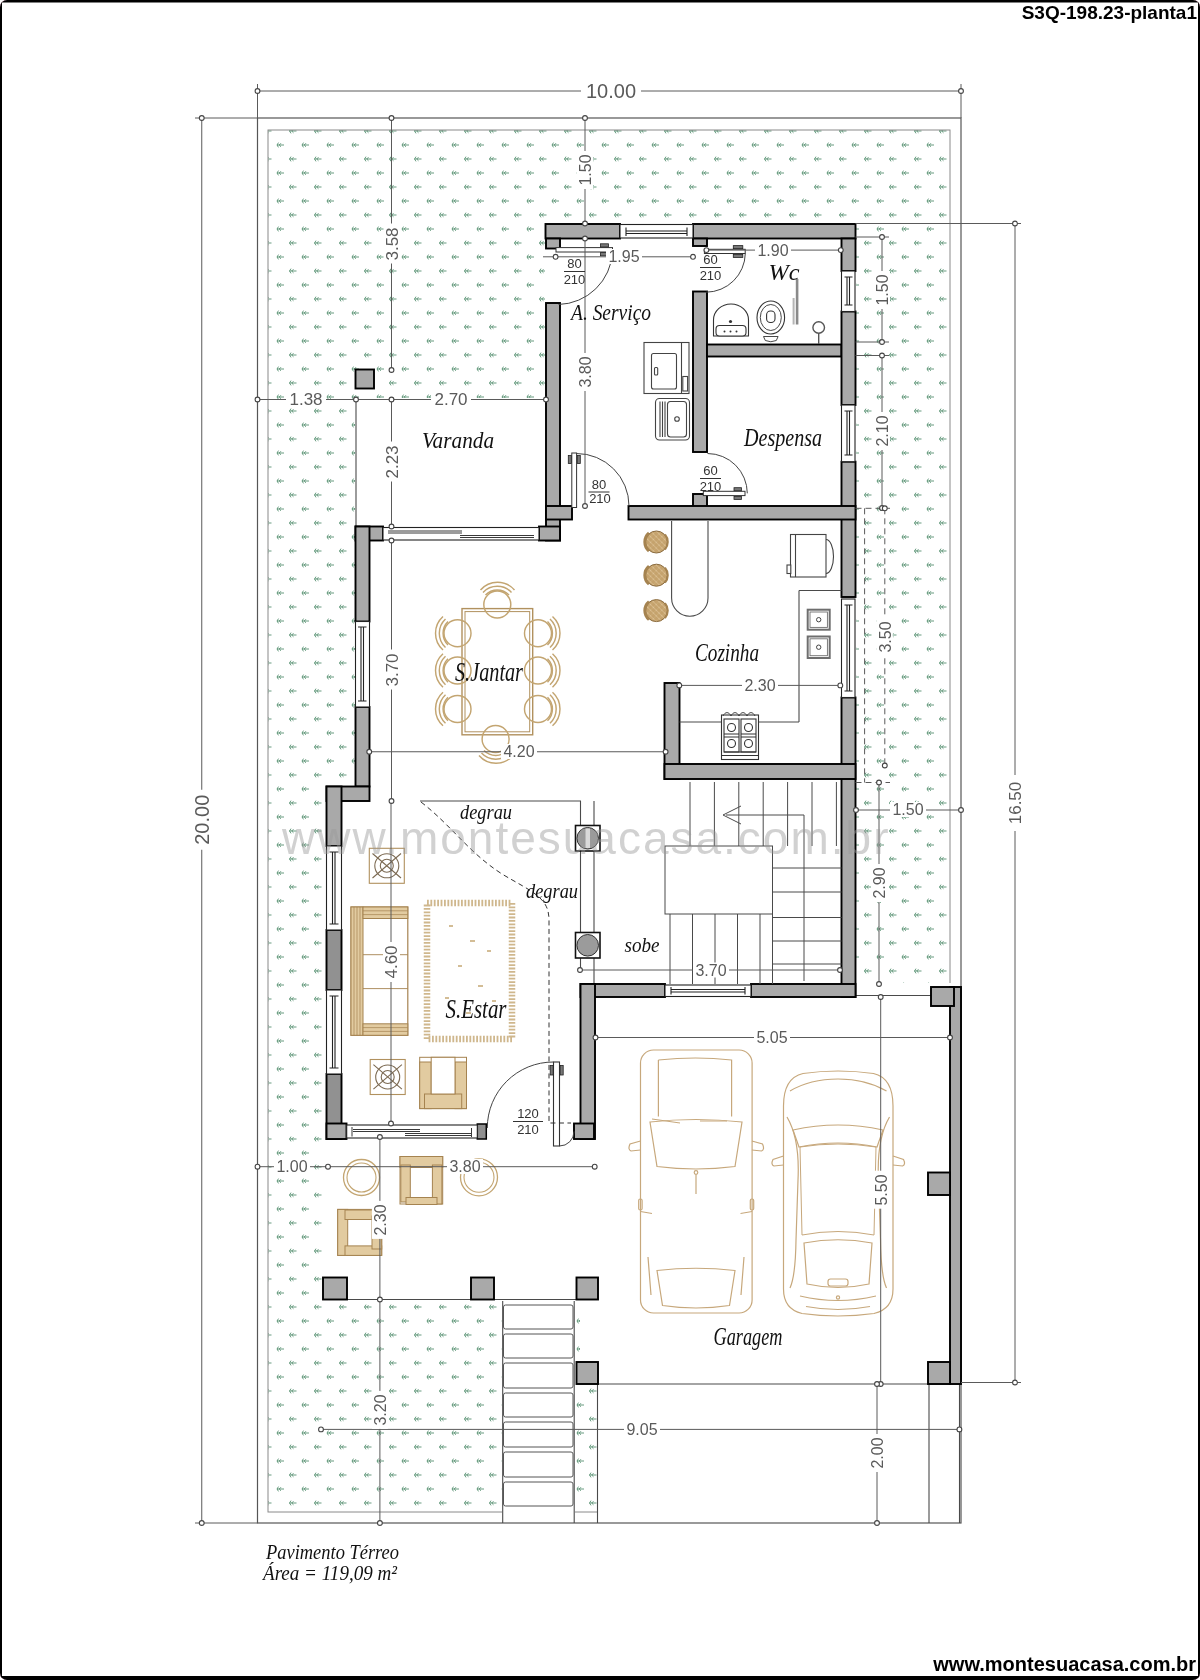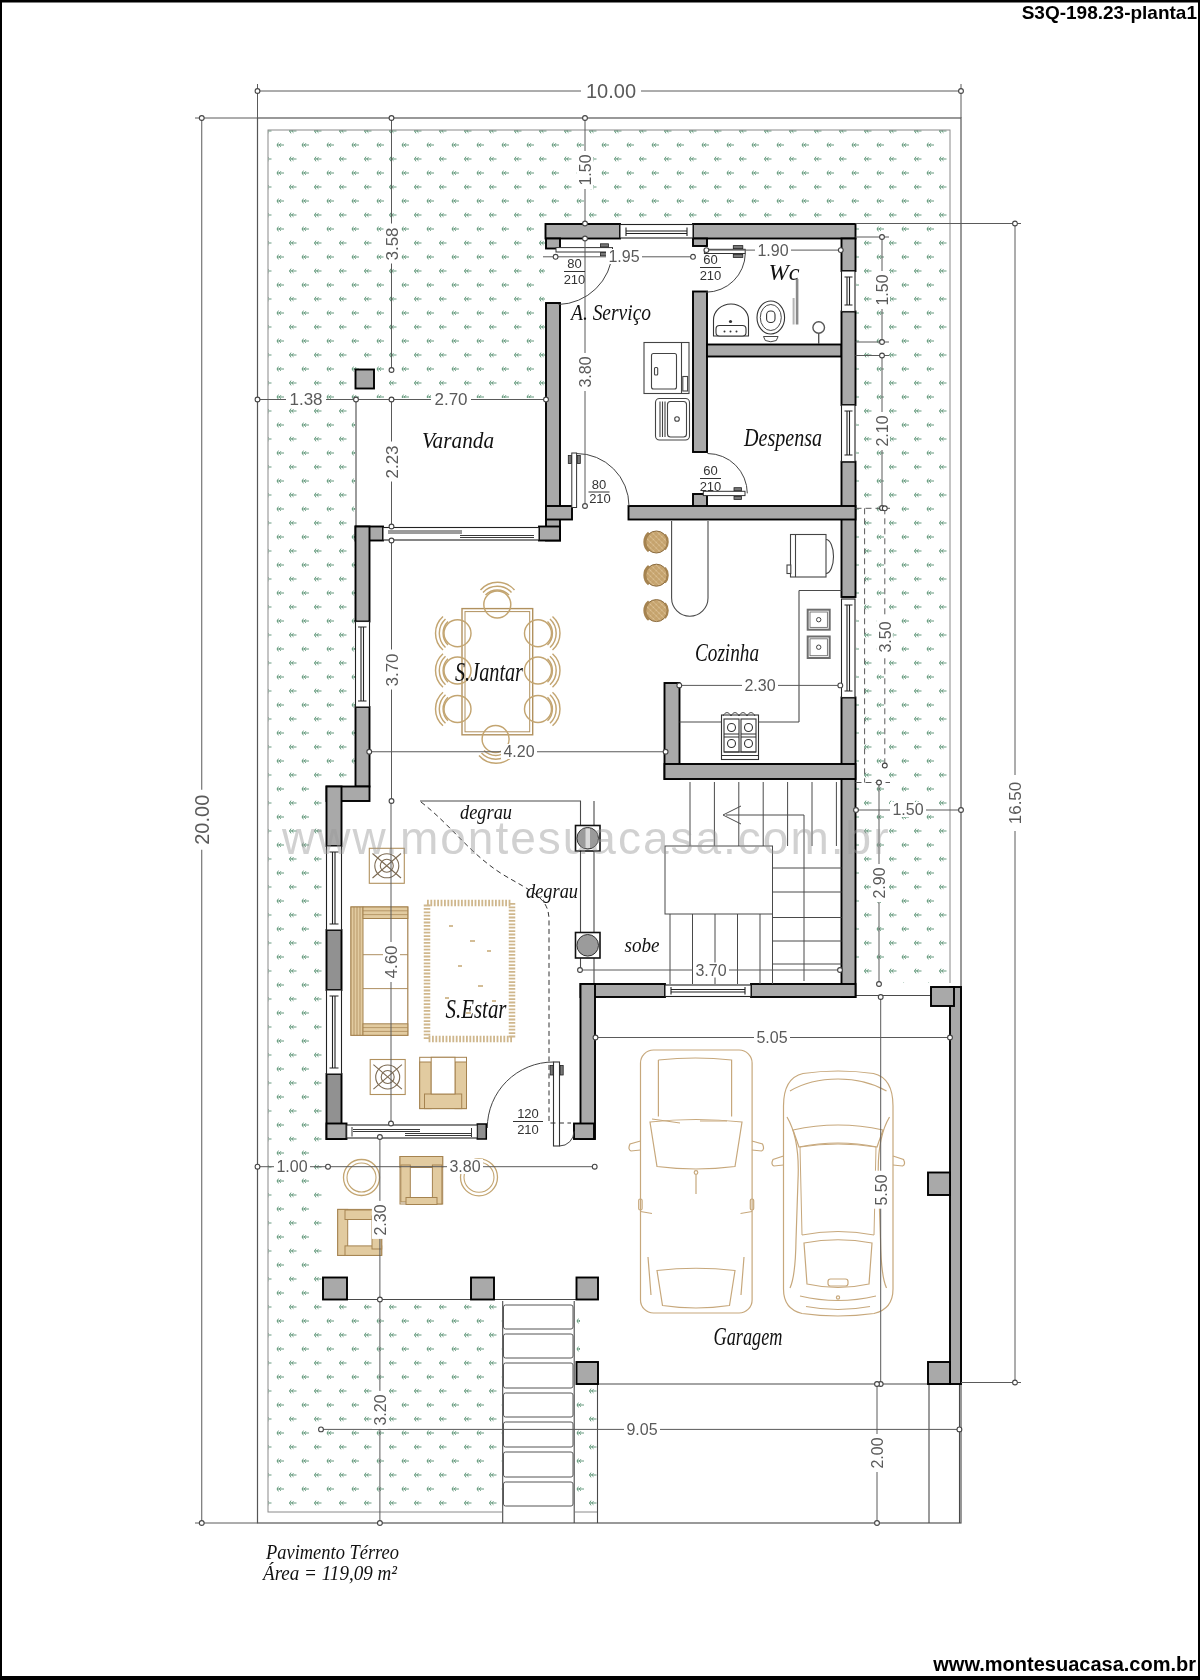--- a/index.html
+++ b/index.html
@@ -1,17 +1,17 @@
 <!DOCTYPE html>
 <html><head>
 <meta charset="utf-8">
 <style>
   html,body{margin:0;padding:0;background:#fff;}
   .page{position:relative;width:1200px;height:1680px;background:#be185d;overflow:hidden;
-        font-family:"Liberation Sans", sans-serif;}
+        font-family:"Liberation Sans", sans-serif;border-radius:7px;}
   svg{position:absolute;left:0;top:0;}
   text{user-select:none;-webkit-font-smoothing:antialiased;}
 </style>
 </head>
 <body>
 <div class="page">
 <svg width="1200" height="1680" viewBox="0 0 1200 1680" xmlns="http://www.w3.org/2000/svg">
 <defs>
 
   <pattern id="grass" width="25" height="28" patternUnits="userSpaceOnUse">

